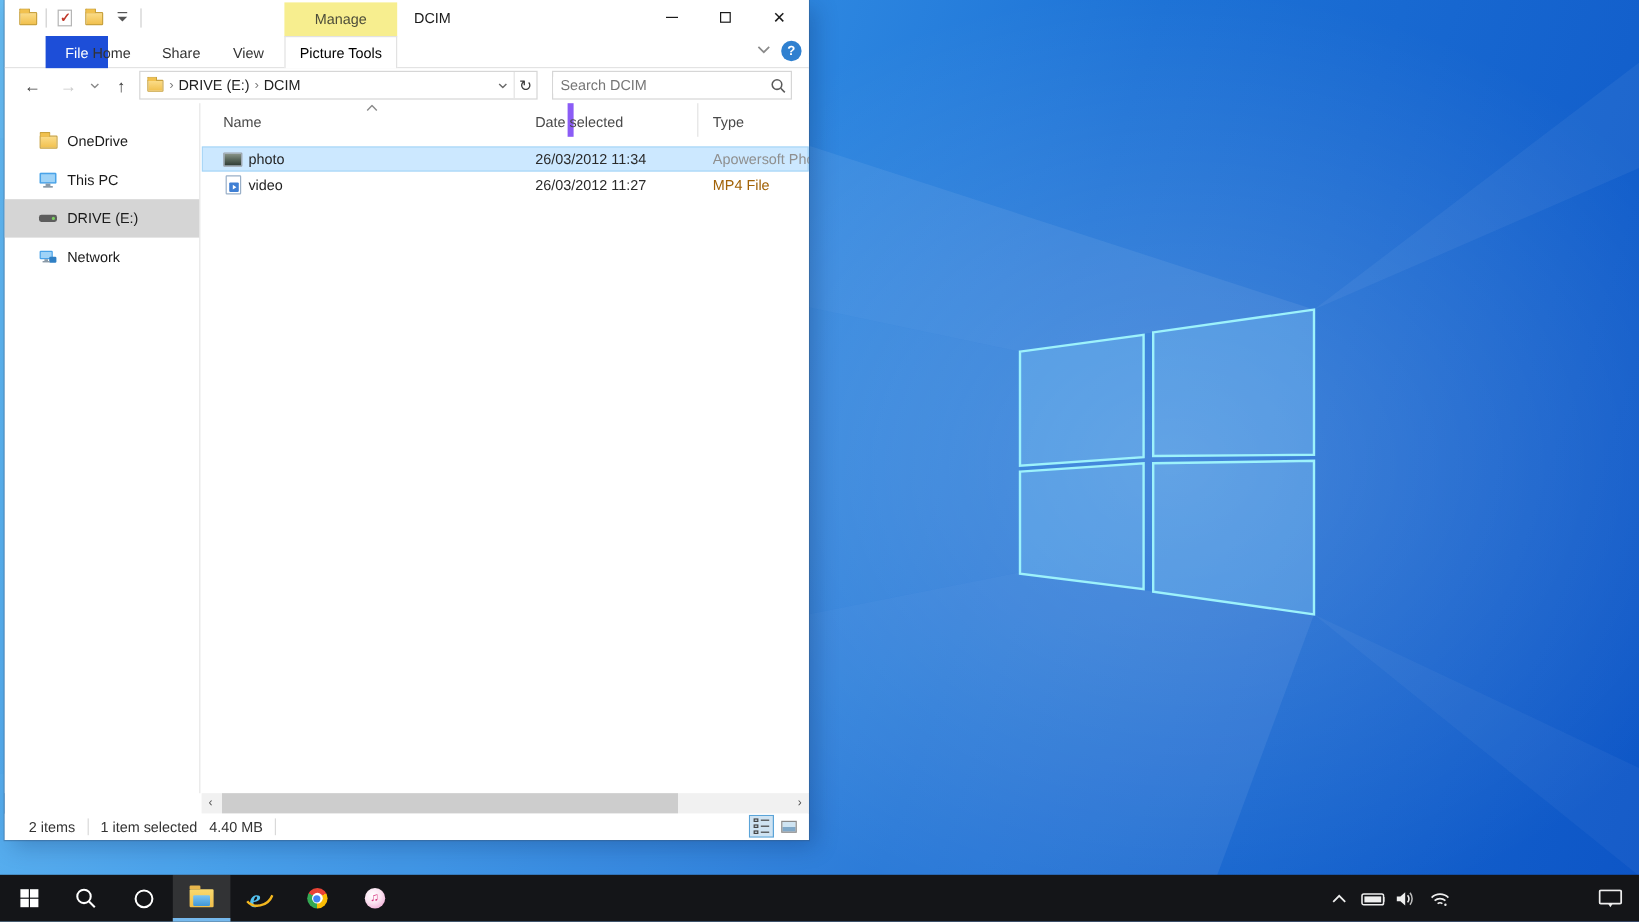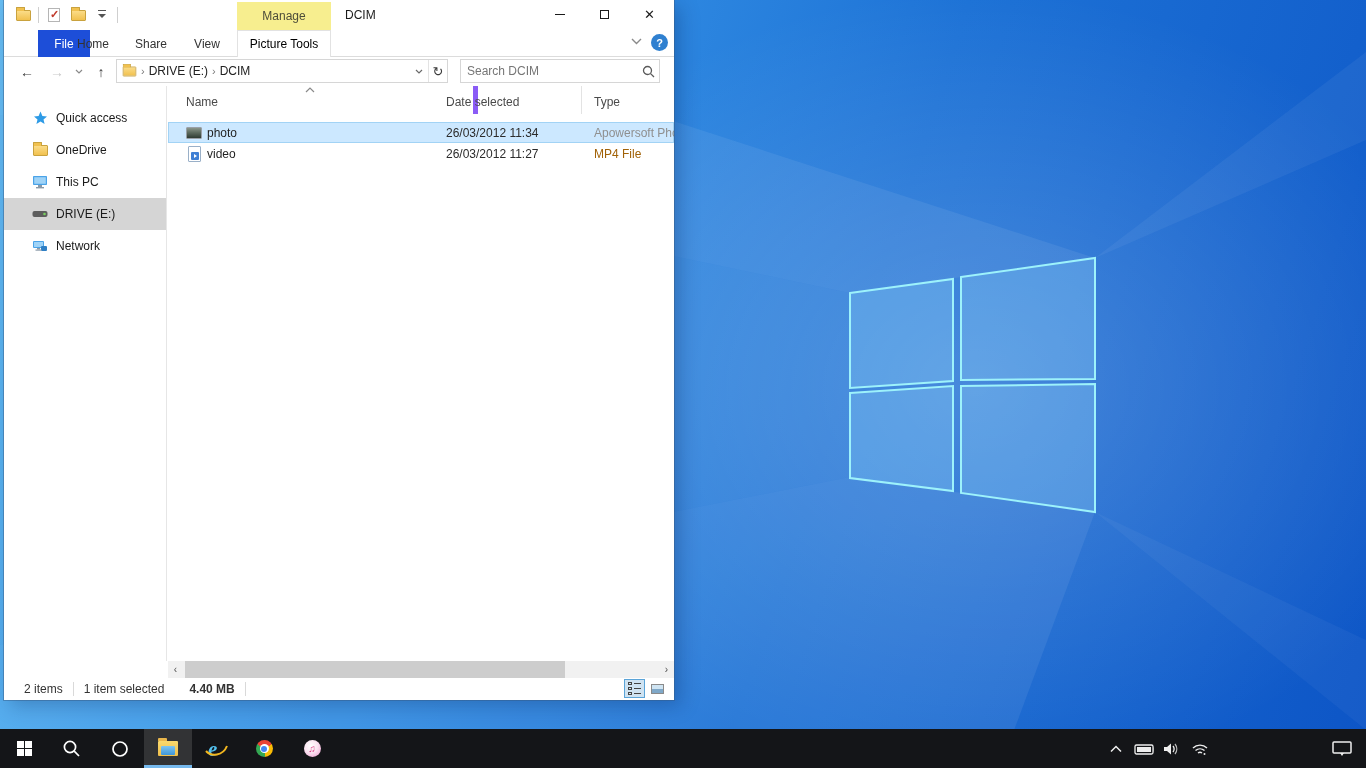--- a/index.html
+++ b/index.html
@@ -114,21 +114,21 @@
     display:flex; align-items:center; }
   .hs-arrow { width:15px; text-align:center; color:#505050; font-size:10px; line-height:17px; }
   .hs-track { position:relative; flex:1; height:17px; }
   .hs-thumb { position:absolute; left:2px; top:0; width:380px; height:17px; background:#cdcdcd; }
 
   
   .statusbar { position:absolute; left:0; top:678px; width:100%; height:22px; background:#fff;
     display:flex; align-items:center; color:#333; }
   .statusbar .sep { width:1px; height:14px; background:#d9d9d9; margin:0 10px; }
   .st-items { margin-left:20px; }
-  .st-size { margin-left:25px;font-weight:bold; }
+  .st-size { margin-left:10px; }
   .view-toggles { position:absolute; right:6px; top:1px; display:flex; gap:2px; }
   .vt-btn { width:21px; height:19px; display:flex; align-items:center; justify-content:center; }
   .vt-btn.selected { background:#cfe3f2; box-shadow:inset 0 0 0 1px #5ba4d8; }
   .vt-details { display:grid; grid-template-columns:4px 7px; grid-gap:2px; align-items:center; }
   .vt-details b { display:block; width:4px; height:3px; border:1px solid #444; }
   .vt-details i { display:block; width:7px; height:1px; background:#444; }
   .vt-thumb { width:13px; height:10px; border:1px solid #8a8a8a; background:linear-gradient(#cfe4f2 55%, #7fa8c8 55%); }
 
   
   .taskbar { position:absolute; left:0; top:729px; width:1366px; height:39px; background:#141518; }
@@ -248,28 +248,20 @@
       <span class="search-mag">
         <svg width="13" height="13">
             <circle cx="5.5" cy="5.5" r="4" fill="none" stroke="#5a5a5a" stroke-width="1.3"></circle>
             <line x1="8.6" y1="8.6" x2="12" y2="12" stroke="#5a5a5a" stroke-width="1.3"></line>
           </svg>
       </span>
     </div>
   </div>
 
   <div class="sidebar">
-    <div class="side-item">
-      <span class="s-icon">
-        <svg width="15" height="15">
-            <path d="M7.5 0.5 L9.4 5 L14 5.4 L10.5 8.4 L11.6 13 L7.5 10.6 L3.4 13 L4.5 8.4 L1 5.4 L5.6 5 Z" fill="#2e9be6"></path>
-          </svg>
-      </span>
-      <span class="s-label">Quick access</span>
-    </div>
     <div class="side-item">
       <span class="s-icon">
           <span class="folder-ico"></span>
         </span>
       <span class="s-label">OneDrive</span>
     </div>
     <div class="side-item">
       <span class="s-icon">
         <svg width="16" height="14">
             <rect x="1" y="1" width="14" height="9" rx="1" fill="#bfe0f8" stroke="#5e7documents68" stroke-width="0"></rect>

